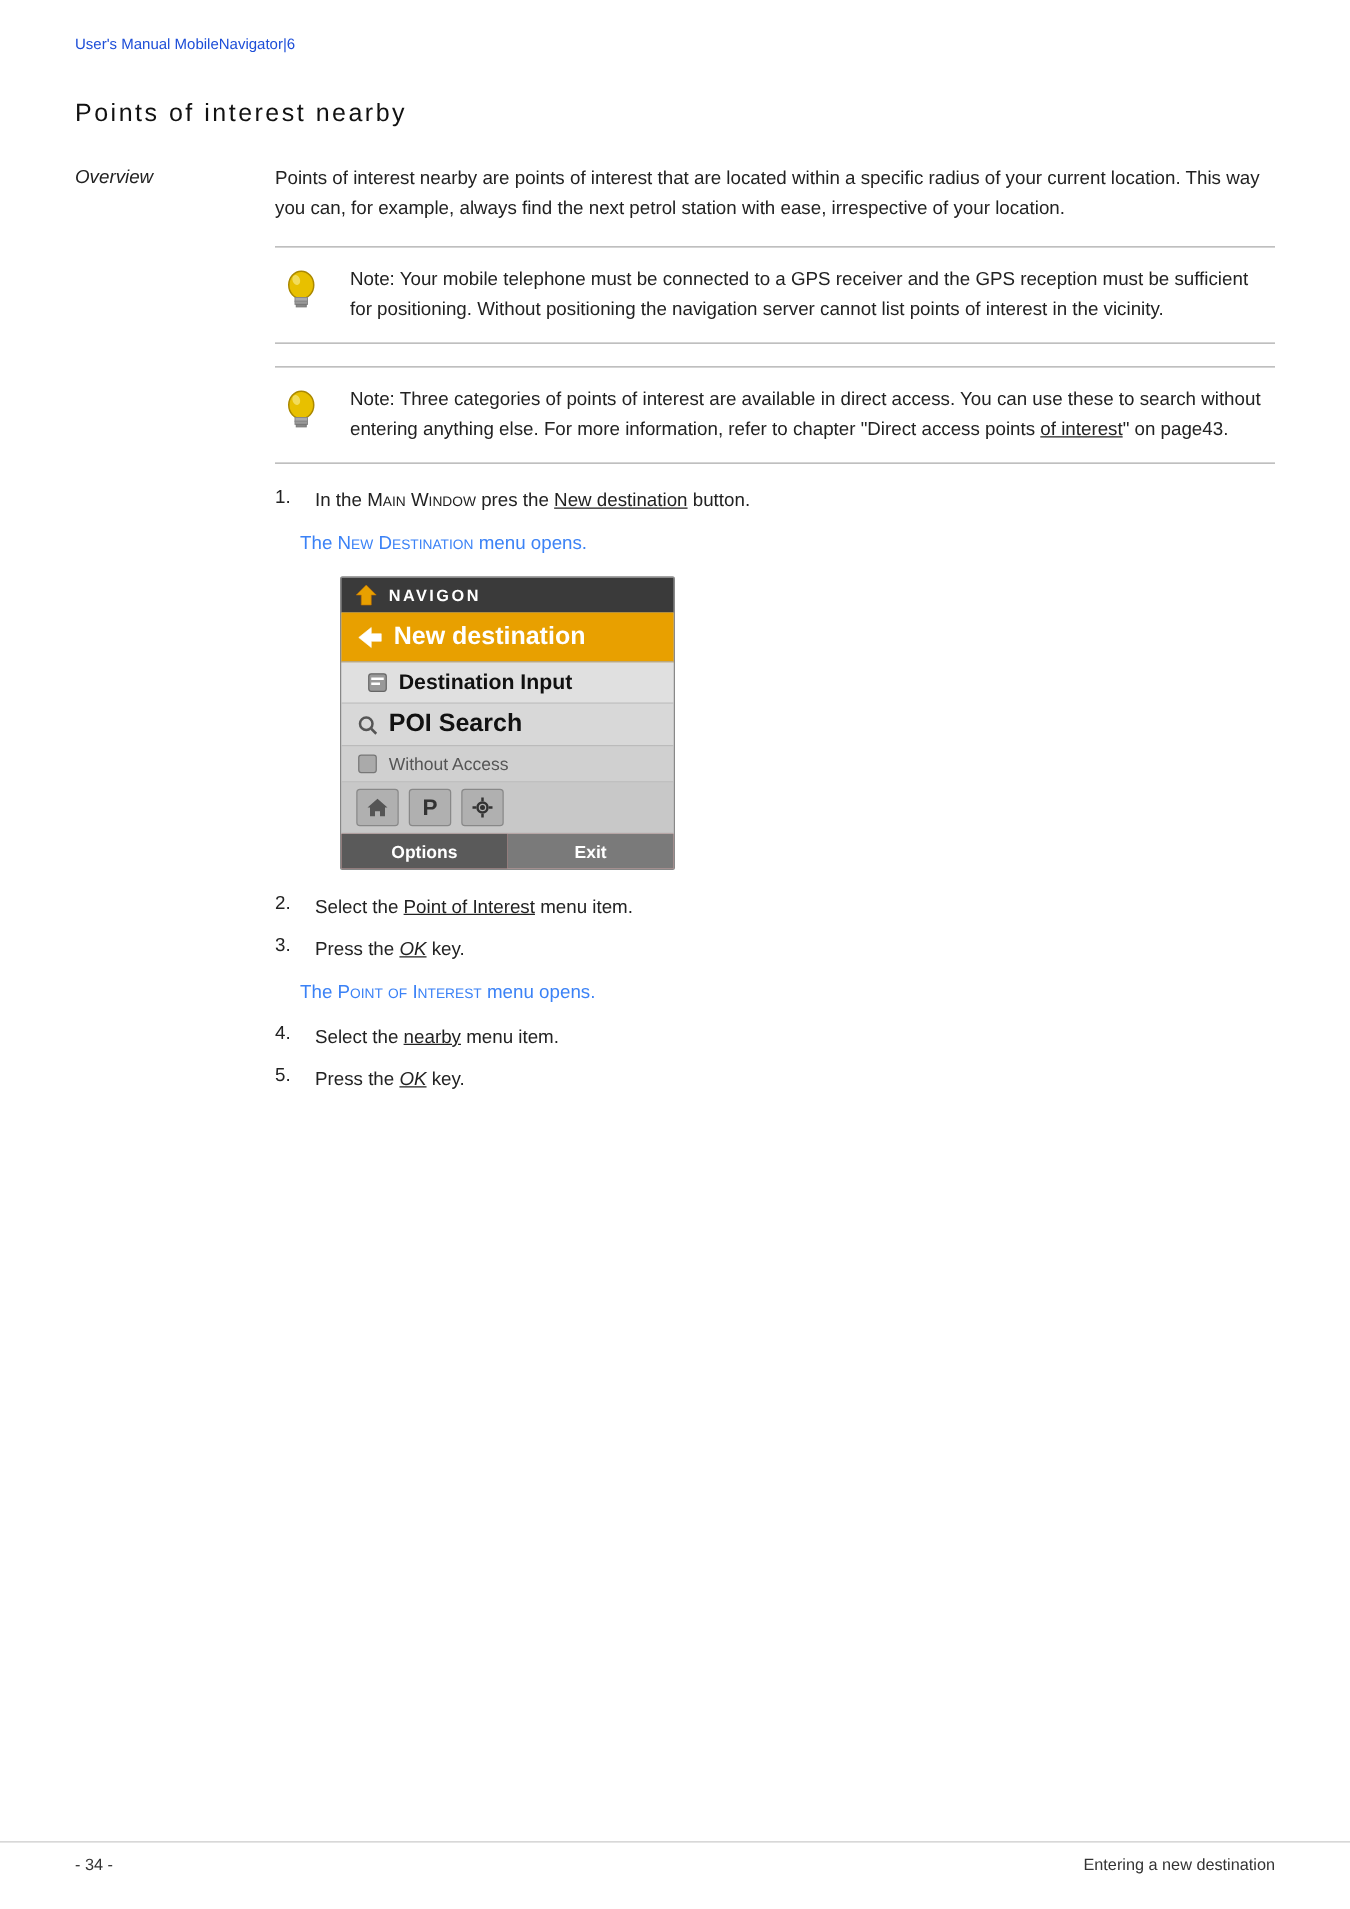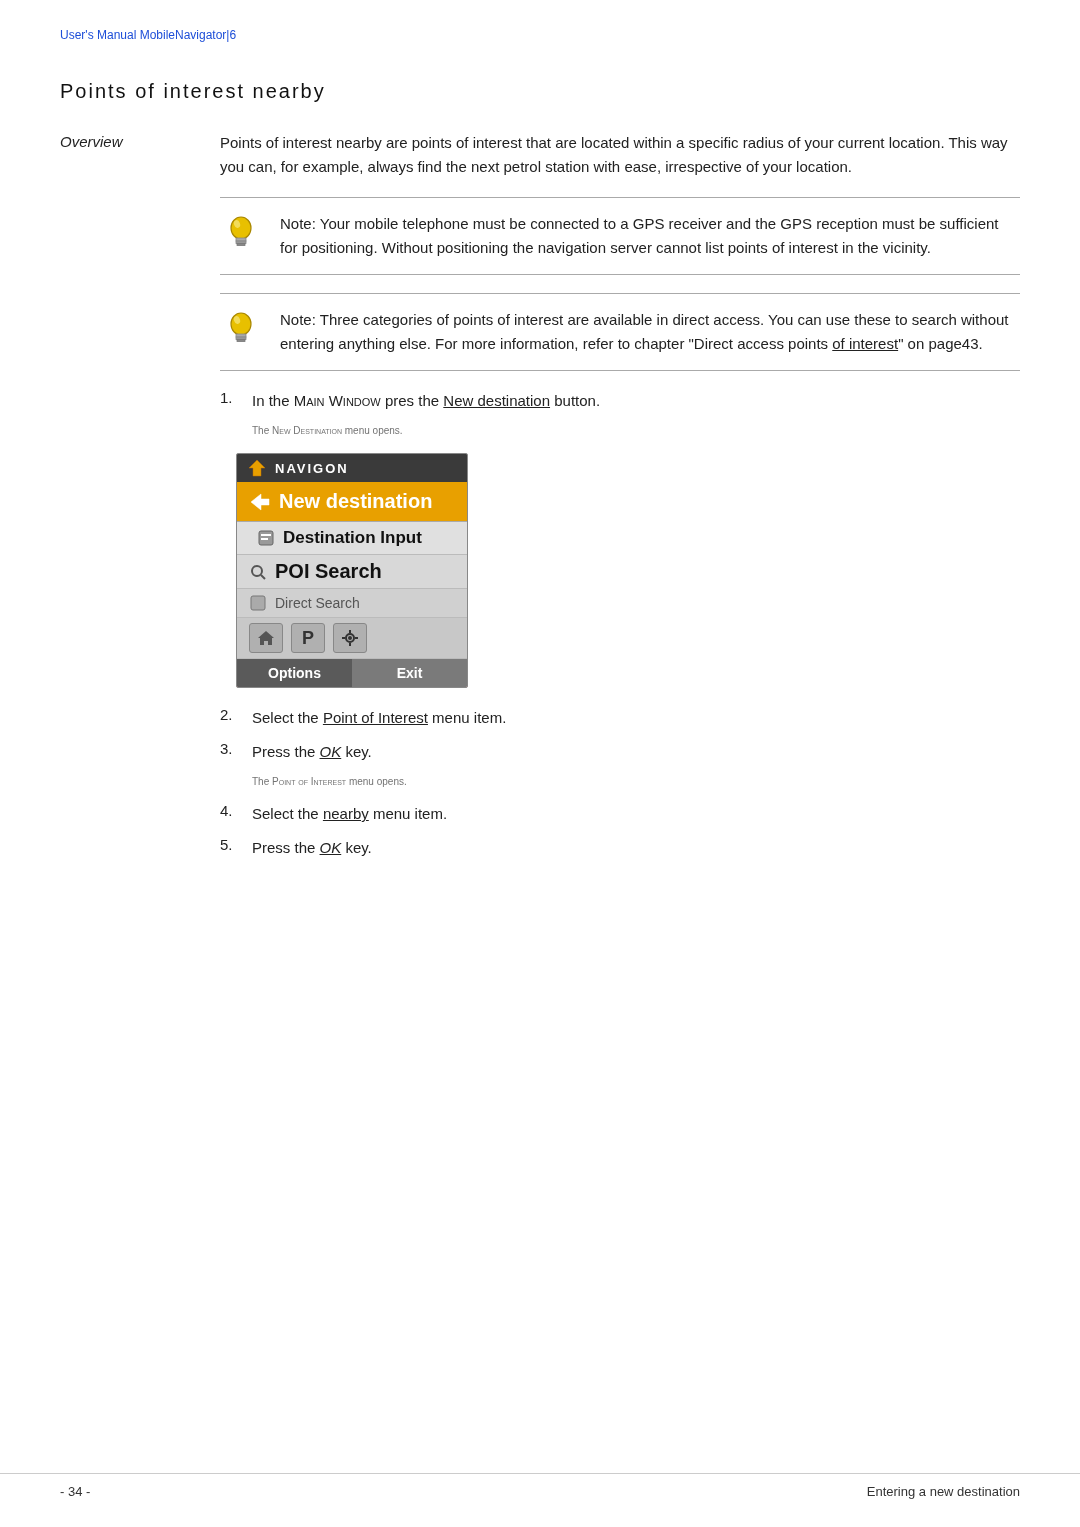--- a/index.html
+++ b/index.html
@@ -120,36 +120,36 @@
     }
 
     .step-text {
       flex: 1;
       font-size: 15px;
       line-height: 1.6;
       color: #222;
     }
 
     .step-subtext {
-      margin-left: 32px;
-      font-size: 10px;
-      color: #737373;
+      margin-left: 20px;
+      font-size: 15px;
+      color: #3b82f6;
       margin-bottom: 12px;
       line-height: 1.6;
     }
 
     u {
       text-decoration: underline;
     }
 
     
     .navigon-menu {
-      margin: 14px 0 18px 16px;
+      margin: 14px 0 18px 52px;
       border: 1px solid #888;
-      width: 232px;
+      width: 268px;
       background: #c0c0c0;
       font-family: Arial, sans-serif;
       overflow: hidden;
       border-radius: 2px;
     }
 
     .nav-titlebar {
       background: #3a3a3a;
       color: #fff;
       display: flex;
@@ -362,21 +362,21 @@
           <circle cx="8" cy="8" r="5" fill="none" stroke="#555" stroke-width="2"></circle>
           <line x1="12" y1="12" x2="16" y2="16" stroke="#555" stroke-width="2"></line>
         </svg>
         <span>POI Search</span>
       </div>
 
       <div class="nav-direct-access">
         <svg class="nav-dest-icon" viewBox="0 0 18 18">
           <rect x="2" y="2" width="14" height="14" rx="2" fill="#aaa" stroke="#777" stroke-width="1"></rect>
         </svg>
-        <span>Direct Search</span>
+        <span>Without Access</span>
       </div>
 
       <div class="nav-icons-row">
         <div class="nav-icon-btn">
           <svg viewBox="0 0 20 20" width="20" height="20">
             <polygon points="10,3 2,10 4,10 4,17 8,17 8,13 12,13 12,17 16,17 16,10 18,10" fill="#555"></polygon>
           </svg>
         </div>
         <div class="nav-icon-btn">
           <span style="font-size:18px;font-weight:bold;color:#333;">P</span>

